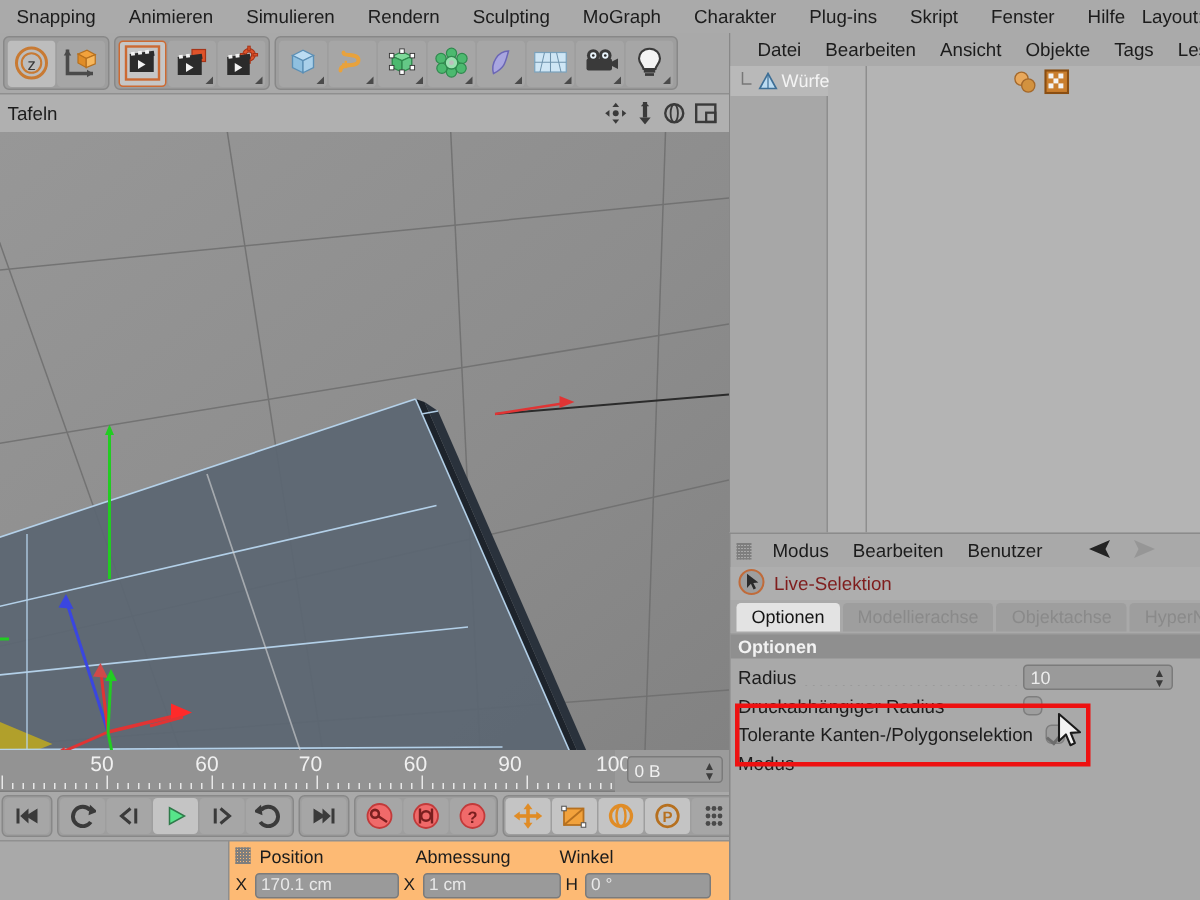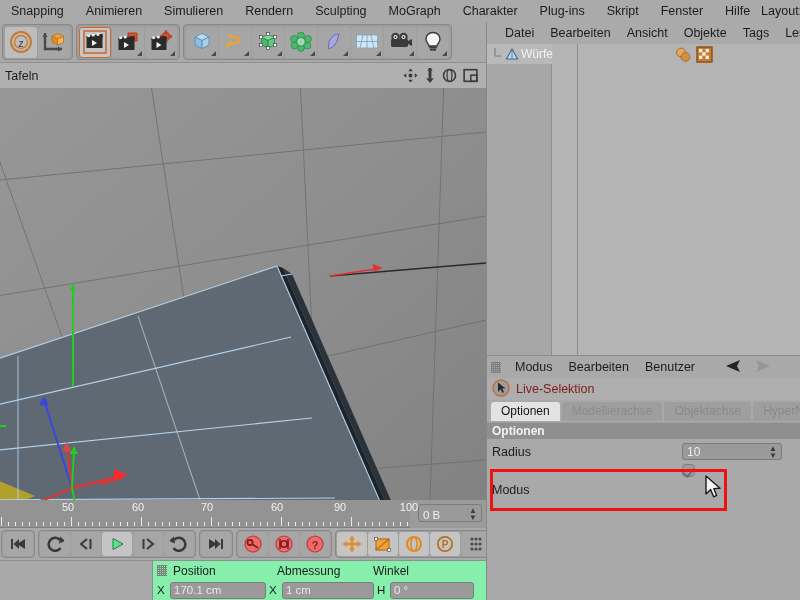--- a/index.html
+++ b/index.html
@@ -67,21 +67,21 @@
   }
   .viewport svg { display:block; }
 
   
   .timeline {
     position:absolute; left:0; top:500px; width:486px; height:28px;
     background:#9b9b9b;
   }
   .tl-ruler { position:absolute; left:0; top:0; width:410px; height:28px; background:#939393;
      border-bottom:1px solid #7d7d7d; }
-  .tl-num { position:absolute; top:1px; font-size:11px; color:#f0f0f0; transform:translateX(-50%); }
+  .tl-num { position:absolute; top:1px; font-size:14px; color:#f0f0f0; transform:translateX(-50%); }
   .tl-ticks { position:absolute; left:0; bottom:1px; width:410px; height:9px; }
   .tl-ticks i { position:absolute; bottom:0; width:1px; background:#e8e8e8; }
   .frame-field {
     position:absolute; right:4px; top:4px; width:64px; height:18px;
     background:#9a9a9a; border:1px solid #7b7b7b; border-radius:3px;
     display:flex; align-items:flex-end; padding:0 4px; font-size:11.5px; color:#f0f0f0;
   }
   .frame-field .spin { margin-left:auto; font-size:8px; line-height:7px; color:#3d3d3d; text-align:center;}
 
   
@@ -95,21 +95,21 @@
           background:#a6a6a6; border-radius:3px; }
   .pbtn.lightbg { background:#c4c4c4; }
 
   
   .coords-left {
     position:absolute; left:0; top:560px; width:152px; height:40px; background:#a9a9a9;
     border-top:1px solid #909090;
   }
   .coords {
     position:absolute; left:152px; top:560px; width:334px; height:40px;
-    background:#86efac; border-left:1px solid #8e8e8e; border-top:1px solid #909090;
+    background:#fdba74; border-left:1px solid #8e8e8e; border-top:1px solid #909090;
   }
   .coords .hdr { display:flex; align-items:center; height:19px; padding-left:4px; }
   .grip { width:10px; height:11px; margin-right:6px;
     background-image:
       repeating-linear-gradient(0deg,#7e7e7e 0 1px,transparent 1px 2px),
       repeating-linear-gradient(90deg,#7e7e7e 0 1px,transparent 1px 2px);
   }
   .coords .hdr .h { font-size:12px; color:#1c1c1c; }
   .coords .row { display:flex; align-items:center; height:20px; padding-left:4px; gap:3px; }
   .coords .lbl { width:10px; font-size:11.5px; color:#1c1c1c; }
@@ -828,23 +828,31 @@
         <span class="name">Radius</span>
         <span class="leader"></span>
         <span class="ctl">
           <span class="numfield">
             <span>10</span>
             <span class="spin">▲<br>▼</span>
           </span>
         </span>
       </div>
 
-
-
       <div class="am-row">
+        <span class="name">Druckabhängiger Radius</span>
+        <span class="leader"></span>
+        <span class="ctl">
+          <span class="cbox"></span>
+        </span>
+      </div>
+
+
+      <div class="am-row">
+        <span class="name">Tolerante Kanten-/Polygonselektion</span>
         <span class="leader"></span>
         <span class="ctl">
           <span class="cbox checked"></span>
         </span>
       </div>
 
       <div class="am-row">
         <span class="name">Modus</span>
         <span class="leader"></span>
       </div>

